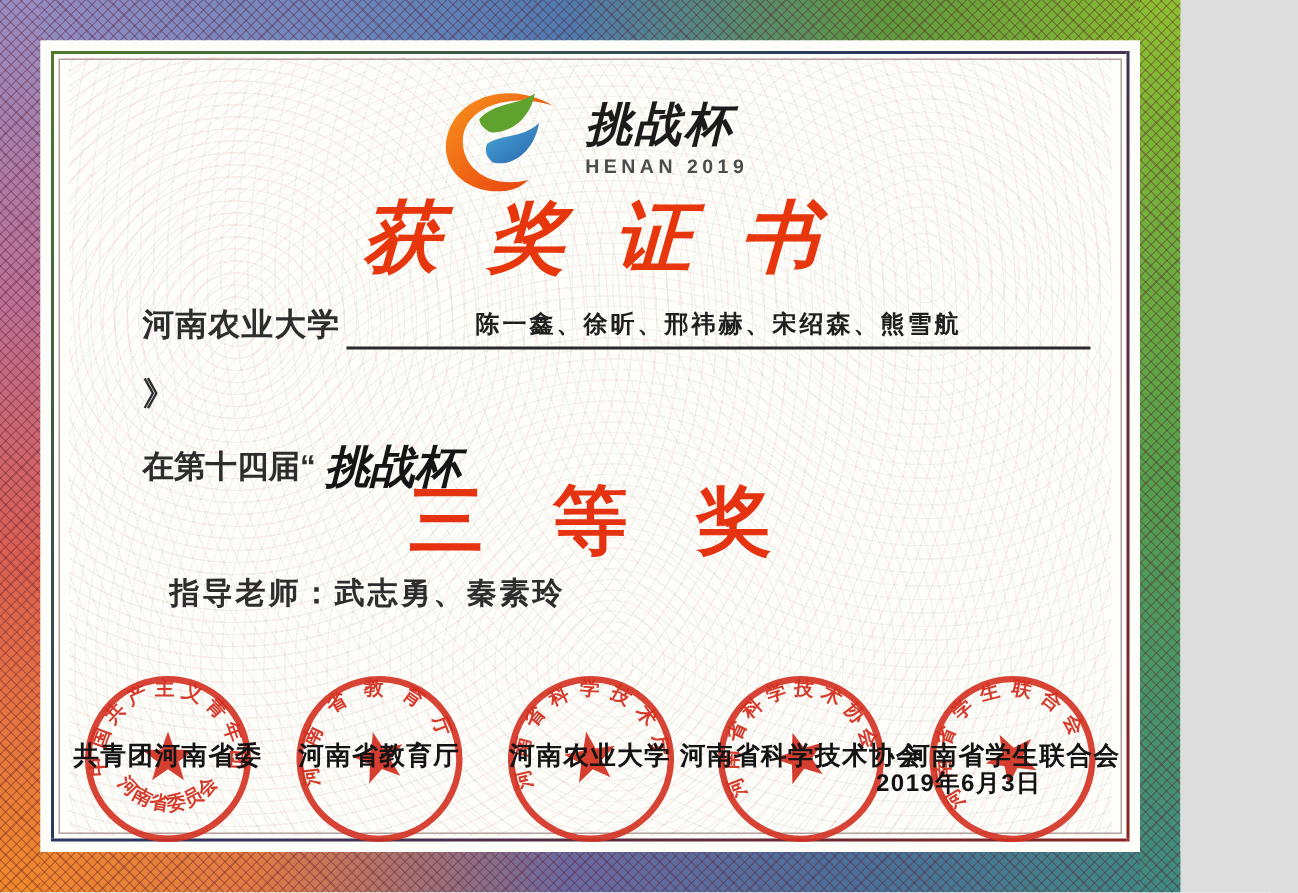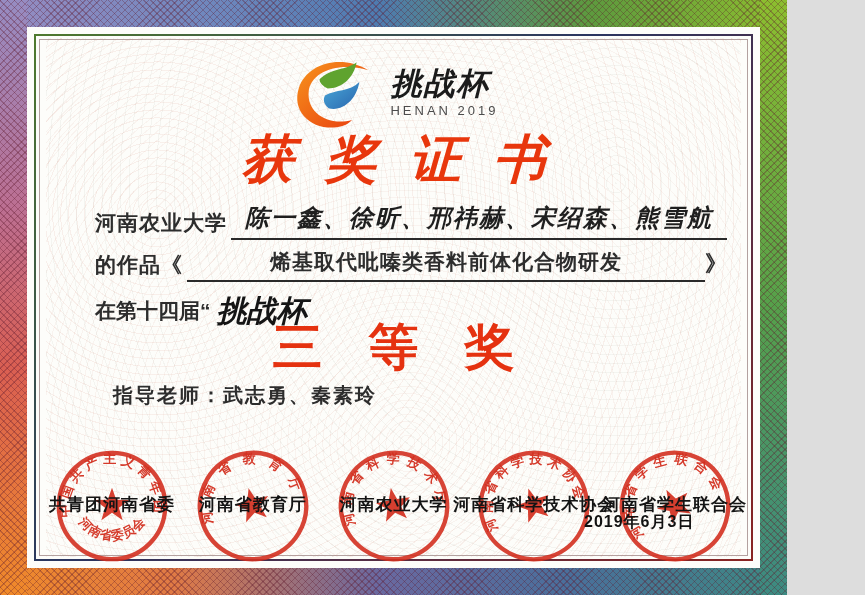--- a/index.html
+++ b/index.html
@@ -35,34 +35,34 @@
       repeating-radial-gradient(circle at 16% 34%, rgba(205,118,98,.10) 0 1px, transparent 1px 8px),
       repeating-radial-gradient(circle at 82% 28%, rgba(150,155,140,.09) 0 1px, transparent 1px 9px),
       repeating-radial-gradient(circle at 52% 78%, rgba(200,128,108,.08) 0 1px, transparent 1px 7px);}
   
   .logo-row{position:absolute; left:0; right:0; top:16px; display:flex;
     justify-content:center; align-items:center; gap:10px;}
   .logo-mark{width:92px; height:76px;}
   .logo-text{text-align:left;}
   .logo-brand{font-family:"DejaVu Serif",serif; font-style:italic; font-weight:bold;
     font-size:31px; color:#1b1b1b; letter-spacing:2px; line-height:1.1;}
-  .logo-sub{font-size:13px; font-weight:normal; color:#4c4c4c; letter-spacing:3px; margin-top:2px;}
+  .logo-sub{font-size:13px; font-weight:bold; color:#4c4c4c; letter-spacing:3px; margin-top:2px;}
   
   .cert-title{position:absolute; top:92px; left:0; right:0; text-align:center;
     font-family:"DejaVu Serif",serif; font-weight:bold; font-style:italic;
     font-size:52px; line-height:58px; letter-spacing:32px; padding-left:32px;
     transform:skewX(-2deg);}
   
   .line{position:absolute; left:49px; display:flex; align-items:flex-end;
     font-size:21px; font-weight:bold; color:#2d2d2d;}
   .line .lbl{flex:none; padding-bottom:3px; letter-spacing:1px;}
   .line .fill{flex:1; border-bottom:2px solid #2a2a2a; text-align:center;
     padding-bottom:4px; margin-left:4px;}
   .line1{top:164px; right:14px;align-items:flex-end;}
-  .line1 .fill{font-family:"DejaVu Serif",serif; font-style:italic; font-size:24px;
+  .line1 .fill{font-family:"DejaVu Serif",serif; font-size:16px;
     letter-spacing:2px; color:#1f1f1f;}
   .line2{top:210px; right:14px;}
   .line2 .fill{font-size:21px; letter-spacing:1px;}
   .line2 .bracket{flex:none; padding-bottom:3px; font-size:22px;}
   .line3{top:252px; right:30px; align-items:center;}
   .line3 .cup{font-family:"DejaVu Serif",serif; font-style:italic; font-weight:bold;
     font-size:30px; margin:0 6px; position:relative; top:1px; color:#151515;}
   
   .award{position:absolute; top:286px; left:0; right:0; text-align:center;
     font-size:50px; font-weight:bold; letter-spacing:46px; padding-left:46px; line-height:46px;}
@@ -123,22 +123,20 @@
     </div>
 
     <div class="cert-title" id="cert-title" style="color: rgb(232, 54, 12);">获奖证书</div>
 
     <div class="line line1">
       <span class="lbl">河南农业大学</span>
       <span class="fill">陈一鑫、徐昕、邢祎赫、宋绍森、熊雪航</span>
     </div>
 
     <div class="line line2">
-      <span class="lbl">的作品《</span>
-      <span class="fill">烯基取代吡嗪类香料前体化合物研发</span>
       <span class="bracket">》</span>
     </div>
 
     <div class="line line3">
       <span>在第十四届“</span>
       <span class="cup">挑战杯</span>
     </div>
 
     <div class="award" id="award" style="color: rgb(229, 50, 16);">三等奖</div>
 

